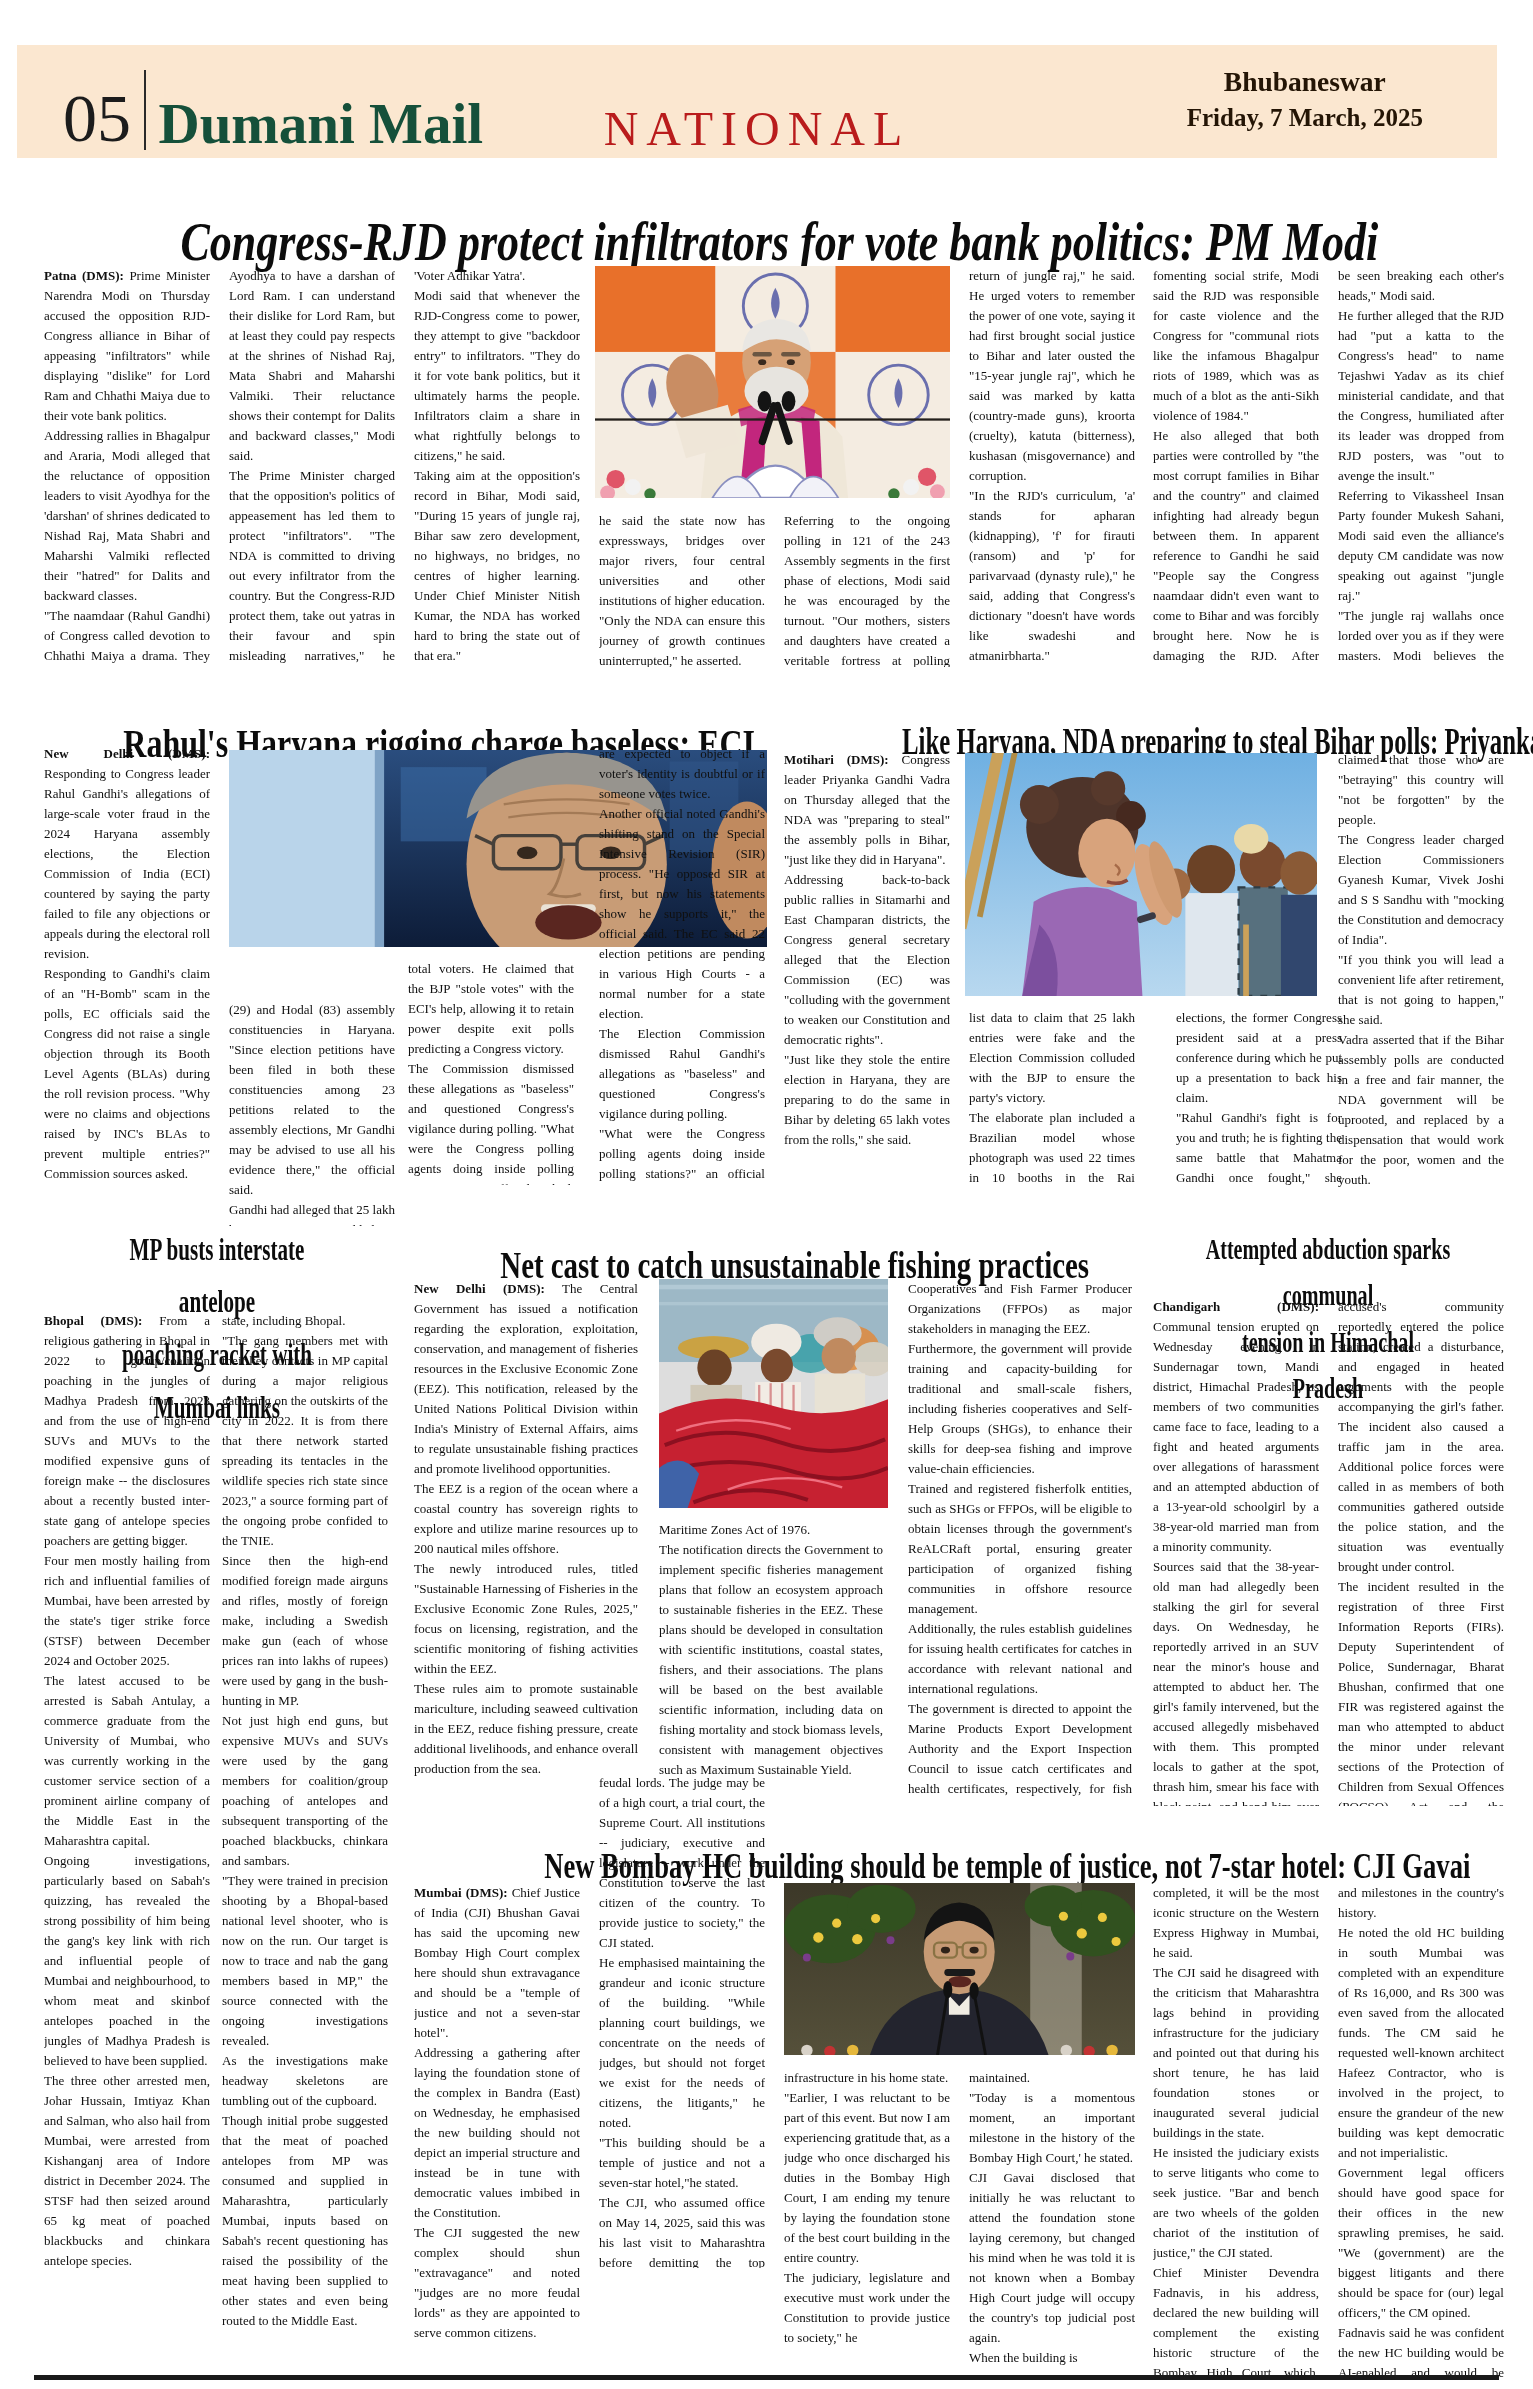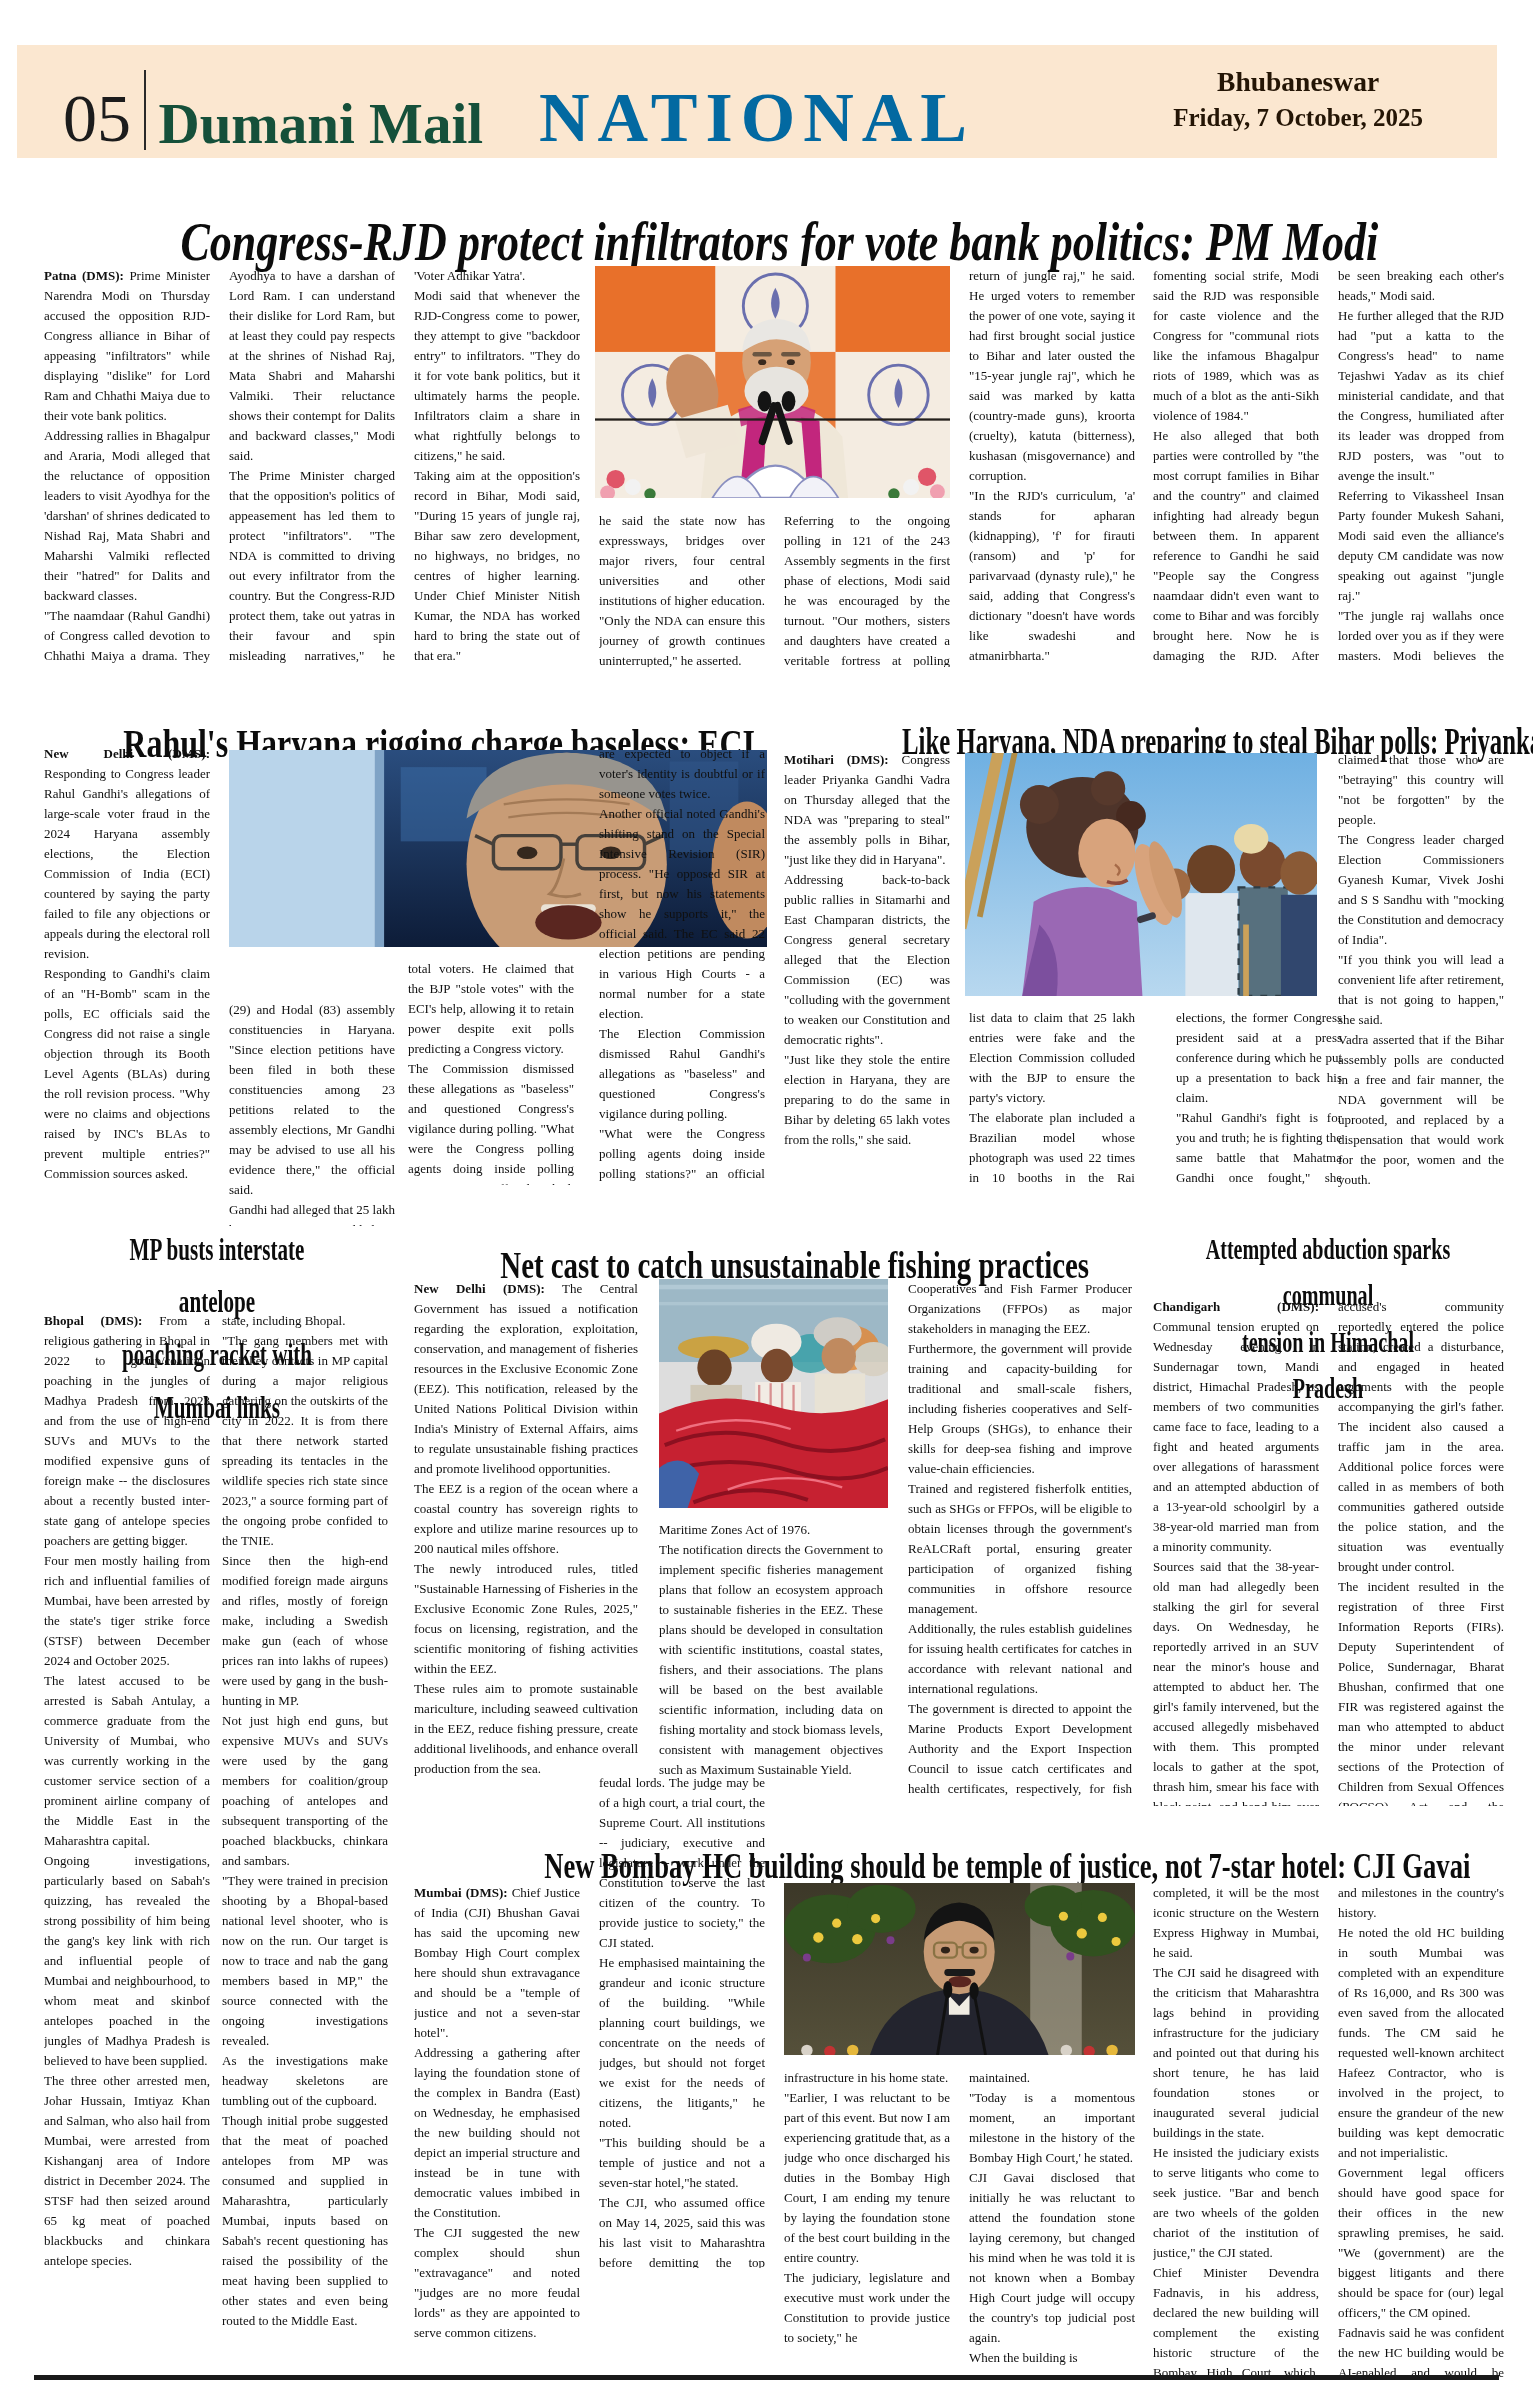--- a/index.html
+++ b/index.html
@@ -5,21 +5,21 @@
   html,body{margin:0;padding:0;background:#ffffff;}
   .page{position:relative;width:1533px;height:2389px;background:#fff;overflow:hidden;
         font-family:"Liberation Serif",serif;color:#101010;}
   
   .band{position:absolute;left:17px;top:45px;width:1480px;height:113px;background:var(--band-bg,#fbe7d0);}
   .mh-left{position:absolute;left:46px;bottom:5.7px;display:flex;align-items:flex-end;}
   .page-num{font-size:68px;line-height:1;font-weight:500;color:#1c1c1c;}
   .mh-divider{display:inline-block;width:2.3px;height:80px;background:#2a2a2a;margin:0 12.6px 2.3px 12.6px;}
   .paper-name{font-size:57px;line-height:1;font-weight:bold;color:var(--brand-green,#15503a);}
   .section-title{position:absolute;left:0;right:0;bottom:4.6px;text-align:center;
-        font-size:70px;line-height:1;font-weight:bold;letter-spacing:8px;color:#0369a1;}
+        font-size:48px;line-height:1;font-weight:normal;letter-spacing:8px;color:#b91c1c;}
   .mh-right{position:absolute;right:74px;top:19.5px;text-align:center;color:#241505;}
   .mh-city{font-size:27.5px;font-weight:bold;line-height:1.25;}
   .mh-date{font-size:25px;font-weight:bold;line-height:1.5;}
   
   .headline{position:absolute;font-weight:bold;text-align:center;color:#0c0c0c;white-space:nowrap;}
   .headline p{margin:0;}
   .h-main{left:34px;top:171px;width:1464px;font-size:55px;font-style:italic;transform:scaleX(.80);line-height:1.25;}
   .h-eci{left:44px;top:685px;width:721px;font-size:41px;transform:scaleX(.78);}
   .h-pri{left:784px;top:689px;width:715px;font-size:37px;transform:scaleX(.67);}
   .h-mp{left:34px;top:1196px;width:366px;font-size:32px;transform:scaleX(.66);line-height:1.65;white-space:normal;}
@@ -42,21 +42,21 @@
 
   <header class="band">
     <div class="mh-left">
       <span class="page-num">05</span>
       <span class="mh-divider"></span>
       <span class="paper-name">Dumani Mail</span>
     </div>
     <div class="section-title">NATIONAL</div>
     <div class="mh-right">
       <div class="mh-city">Bhubaneswar</div>
-      <div class="mh-date">Friday, 7 October, 2025</div>
+      <div class="mh-date">Friday, 7 March, 2025</div>
     </div>
   </header>
 
   <h1 class="headline h-main">Congress-RJD protect infiltrators for vote bank politics: PM Modi</h1>
 
   <div class="col" style="left:44px;top:266px;height:401px;">
     <p><span class="dateline">Patna (DMS):</span><span> Prime Minister Narendra Modi on Thursday accused the opposition RJD-Congress alliance in Bihar of appeasing "infiltrators" while displaying "dislike" for Lord Ram and Chhathi Maiya due to their vote bank politics.</span></p>
     <div>
         <p>Addressing rallies in Bhagalpur and Araria, Modi alleged that the reluctance of opposition leaders to visit Ayodhya for the 'darshan' of shrines dedicated to Nishad Raj, Mata Shabri and Maharshi Valmiki reflected their "hatred" for Dalits and backward classes.</p>
         <p>"The naamdaar (Rahul Gandhi) of Congress called devotion to Chhathi Maiya a drama. They never visit</p>

